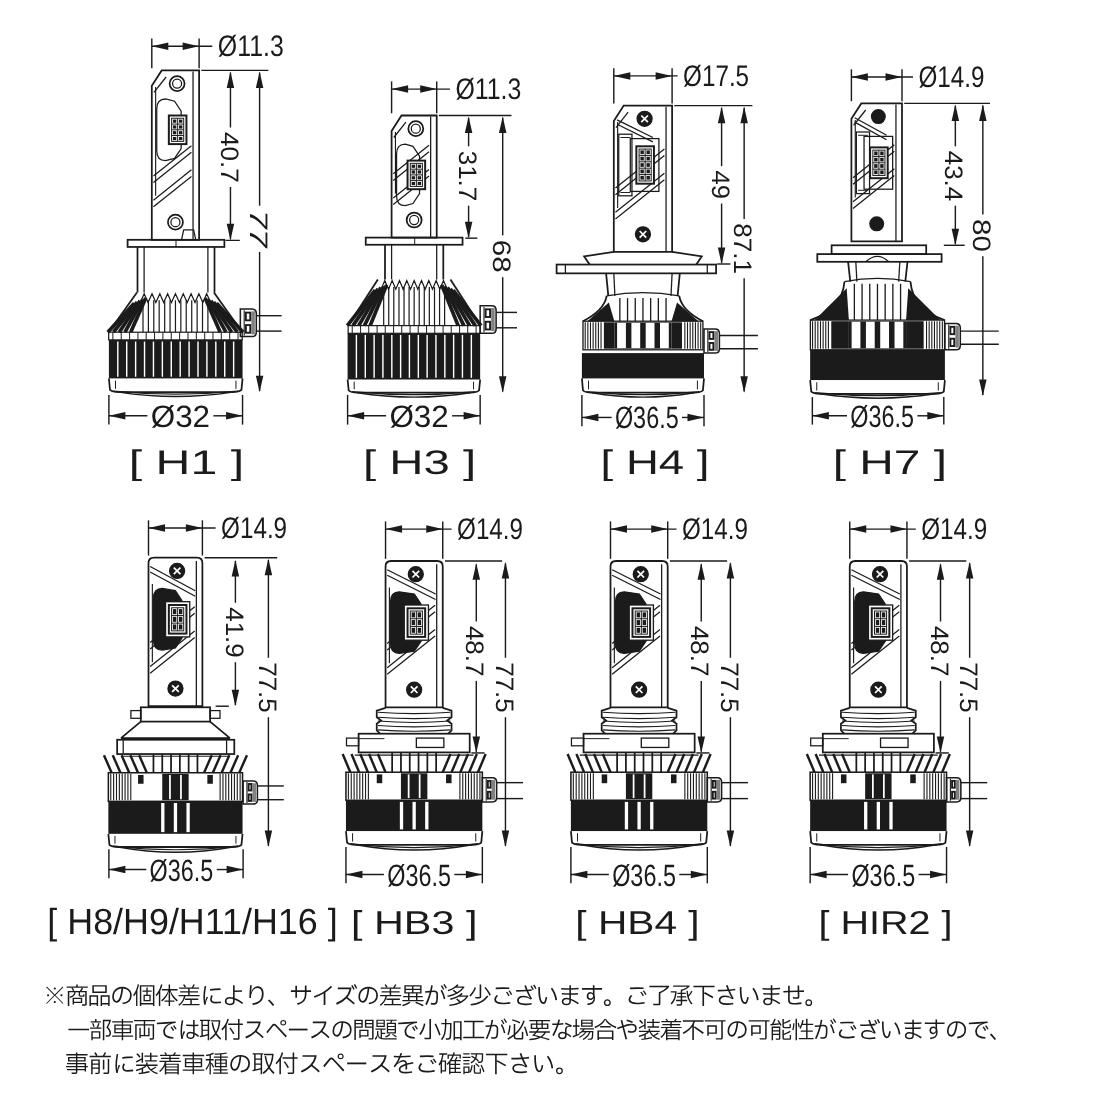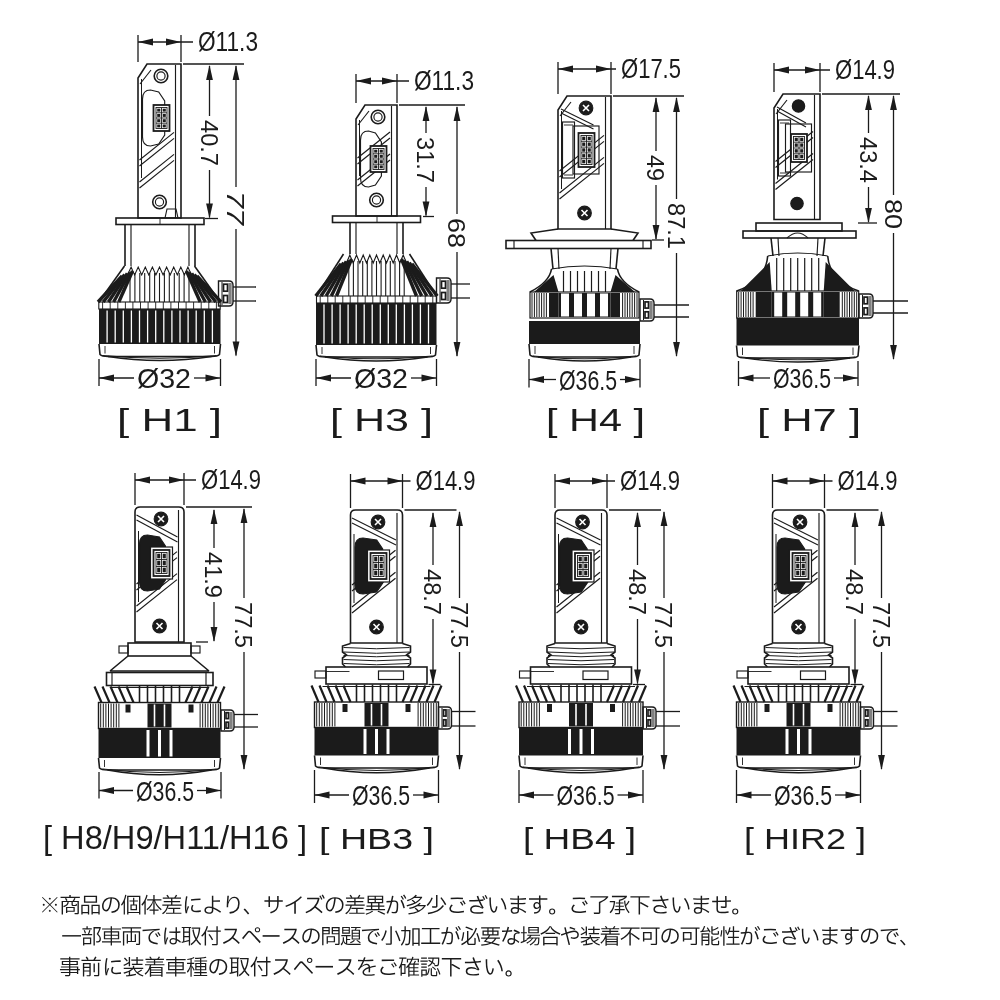--- a/index.html
+++ b/index.html
@@ -1,15 +1,15 @@
 <!DOCTYPE html>
 <html><head><meta charset="utf-8"><title>LED bulb sizes</title>
 <style>
 html,body{margin:0;padding:0;background:#ffffff;}
-#page{width:1000px;height:1000px;position:relative;background:#ffffff;overflow:hidden;}
+#page{width:1000px;height:1000px;position:relative;background:#ffffff;overflow:hidden;border-radius:12px;}
 </style></head>
 <body>
 
 <div id="page">
 <svg width="1000" height="1000" viewBox="0 0 1000 1000">
 
 <g>
 <line x1="138.0" y1="35.0" x2="138.0" y2="62.0" stroke="#1b1b1b" stroke-width="1.3"></line>
 <line x1="181.0" y1="35.0" x2="181.0" y2="62.0" stroke="#1b1b1b" stroke-width="1.3"></line>
 <line x1="138.0" y1="42.0" x2="193.0" y2="42.0" stroke="#1b1b1b" stroke-width="1.3"></line>

